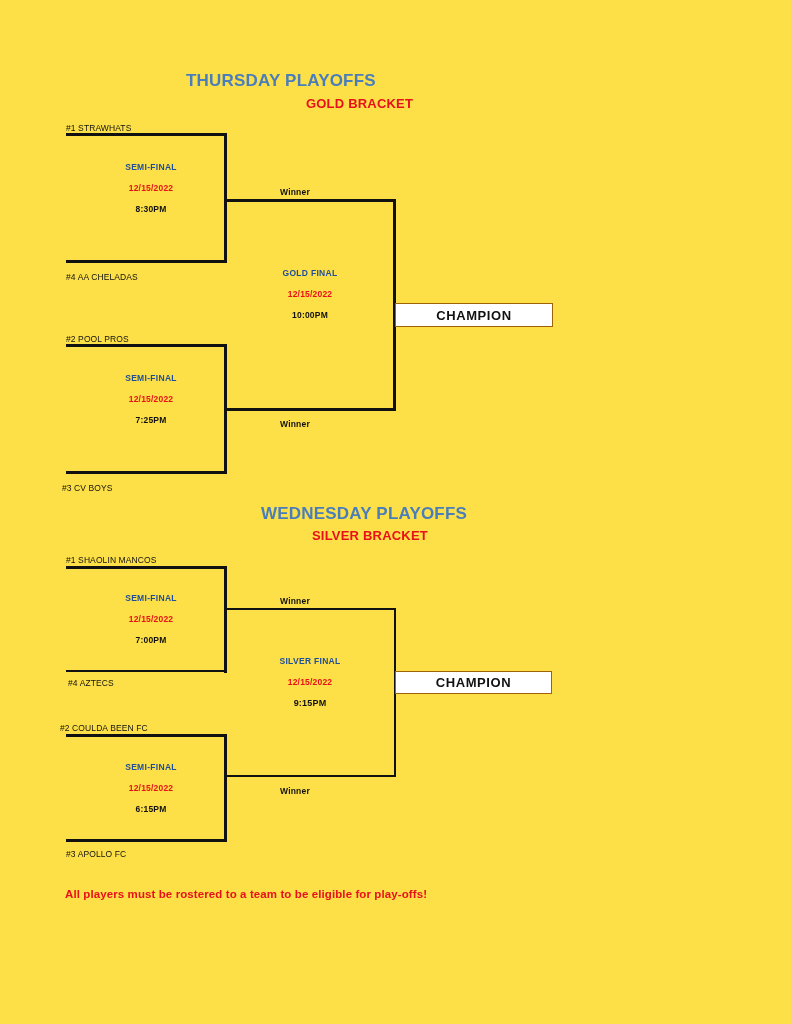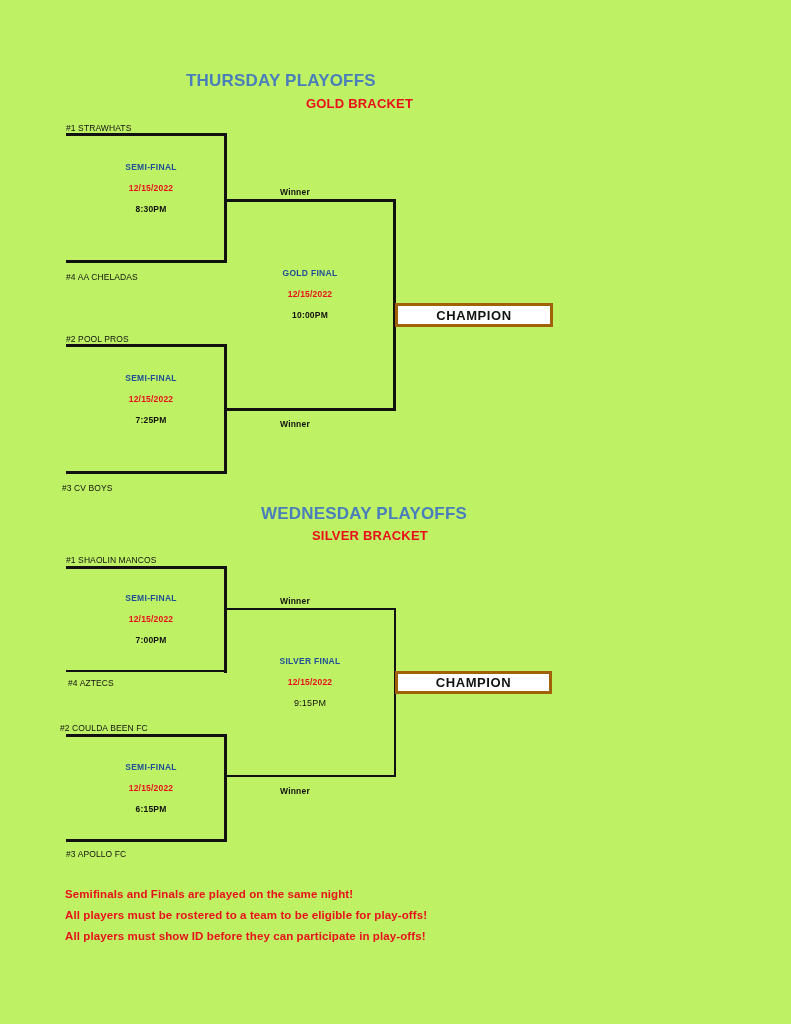--- a/index.html
+++ b/index.html
@@ -5,21 +5,21 @@
 <style>
   html,body{margin:0;padding:0;background:#ffffff;}
   body{
     font-family:"Liberation Sans", sans-serif;
     -webkit-font-smoothing:antialiased;
   }
   #page{
     position:relative;
     width:791px;
     height:1024px;
-    background:#bef264;
+    background:#fde047;
     overflow:hidden;
   }
   .abs{position:absolute;}
 
   
   .heading-day{
     font-size:17px;
     font-weight:bold;
     color:#4A7EBB;
     letter-spacing:.2px;
@@ -68,34 +68,34 @@
     letter-spacing:.2px;
     margin-bottom:11px;
   }
   .match .time{
     font-size:8.5px;
     font-weight:bold;
     color:#111111;
     letter-spacing:.2px;
   }
   .match.final .time{font-weight:bold;}
-  .match.silver-final .time{font-weight:normal;font-size:9px;}
+  .match.silver-final .time{font-weight:bold;font-size:9px;}
 
   
   .winner{
     font-size:8.5px;
     font-weight:bold;
     color:#111111;
     white-space:nowrap;
     letter-spacing:.2px;
   }
 
   
   .champion-box{
-    border:3px solid #a16207;
+    border:1px solid #a16207;
     background:#ffffff;
     display:flex;
     align-items:center;
     justify-content:center;
     box-sizing:border-box;
   }
   .champion-box span{
     font-size:13px;
     font-weight:bold;
     color:#111111;
@@ -215,18 +215,16 @@
       <div class="date">12/15/2022</div>
       <div class="time">9:15PM</div>
     </div>
 
     <div class="abs champion-box" style="left:395px;top:671px;width:157px;height:23px;">
       <span>CHAMPION</span>
     </div>
   </div>
 
   <div class="abs notes" style="left:65px;top:884px;">
-    <div>Semifinals and Finals are played on the same night!</div>
     <div>All players must be rostered to a team to be eligible for play-offs!</div>
-    <div>All players must show ID before they can participate in play-offs!</div>
   </div>
 
 </div>
 
 </body></html>

